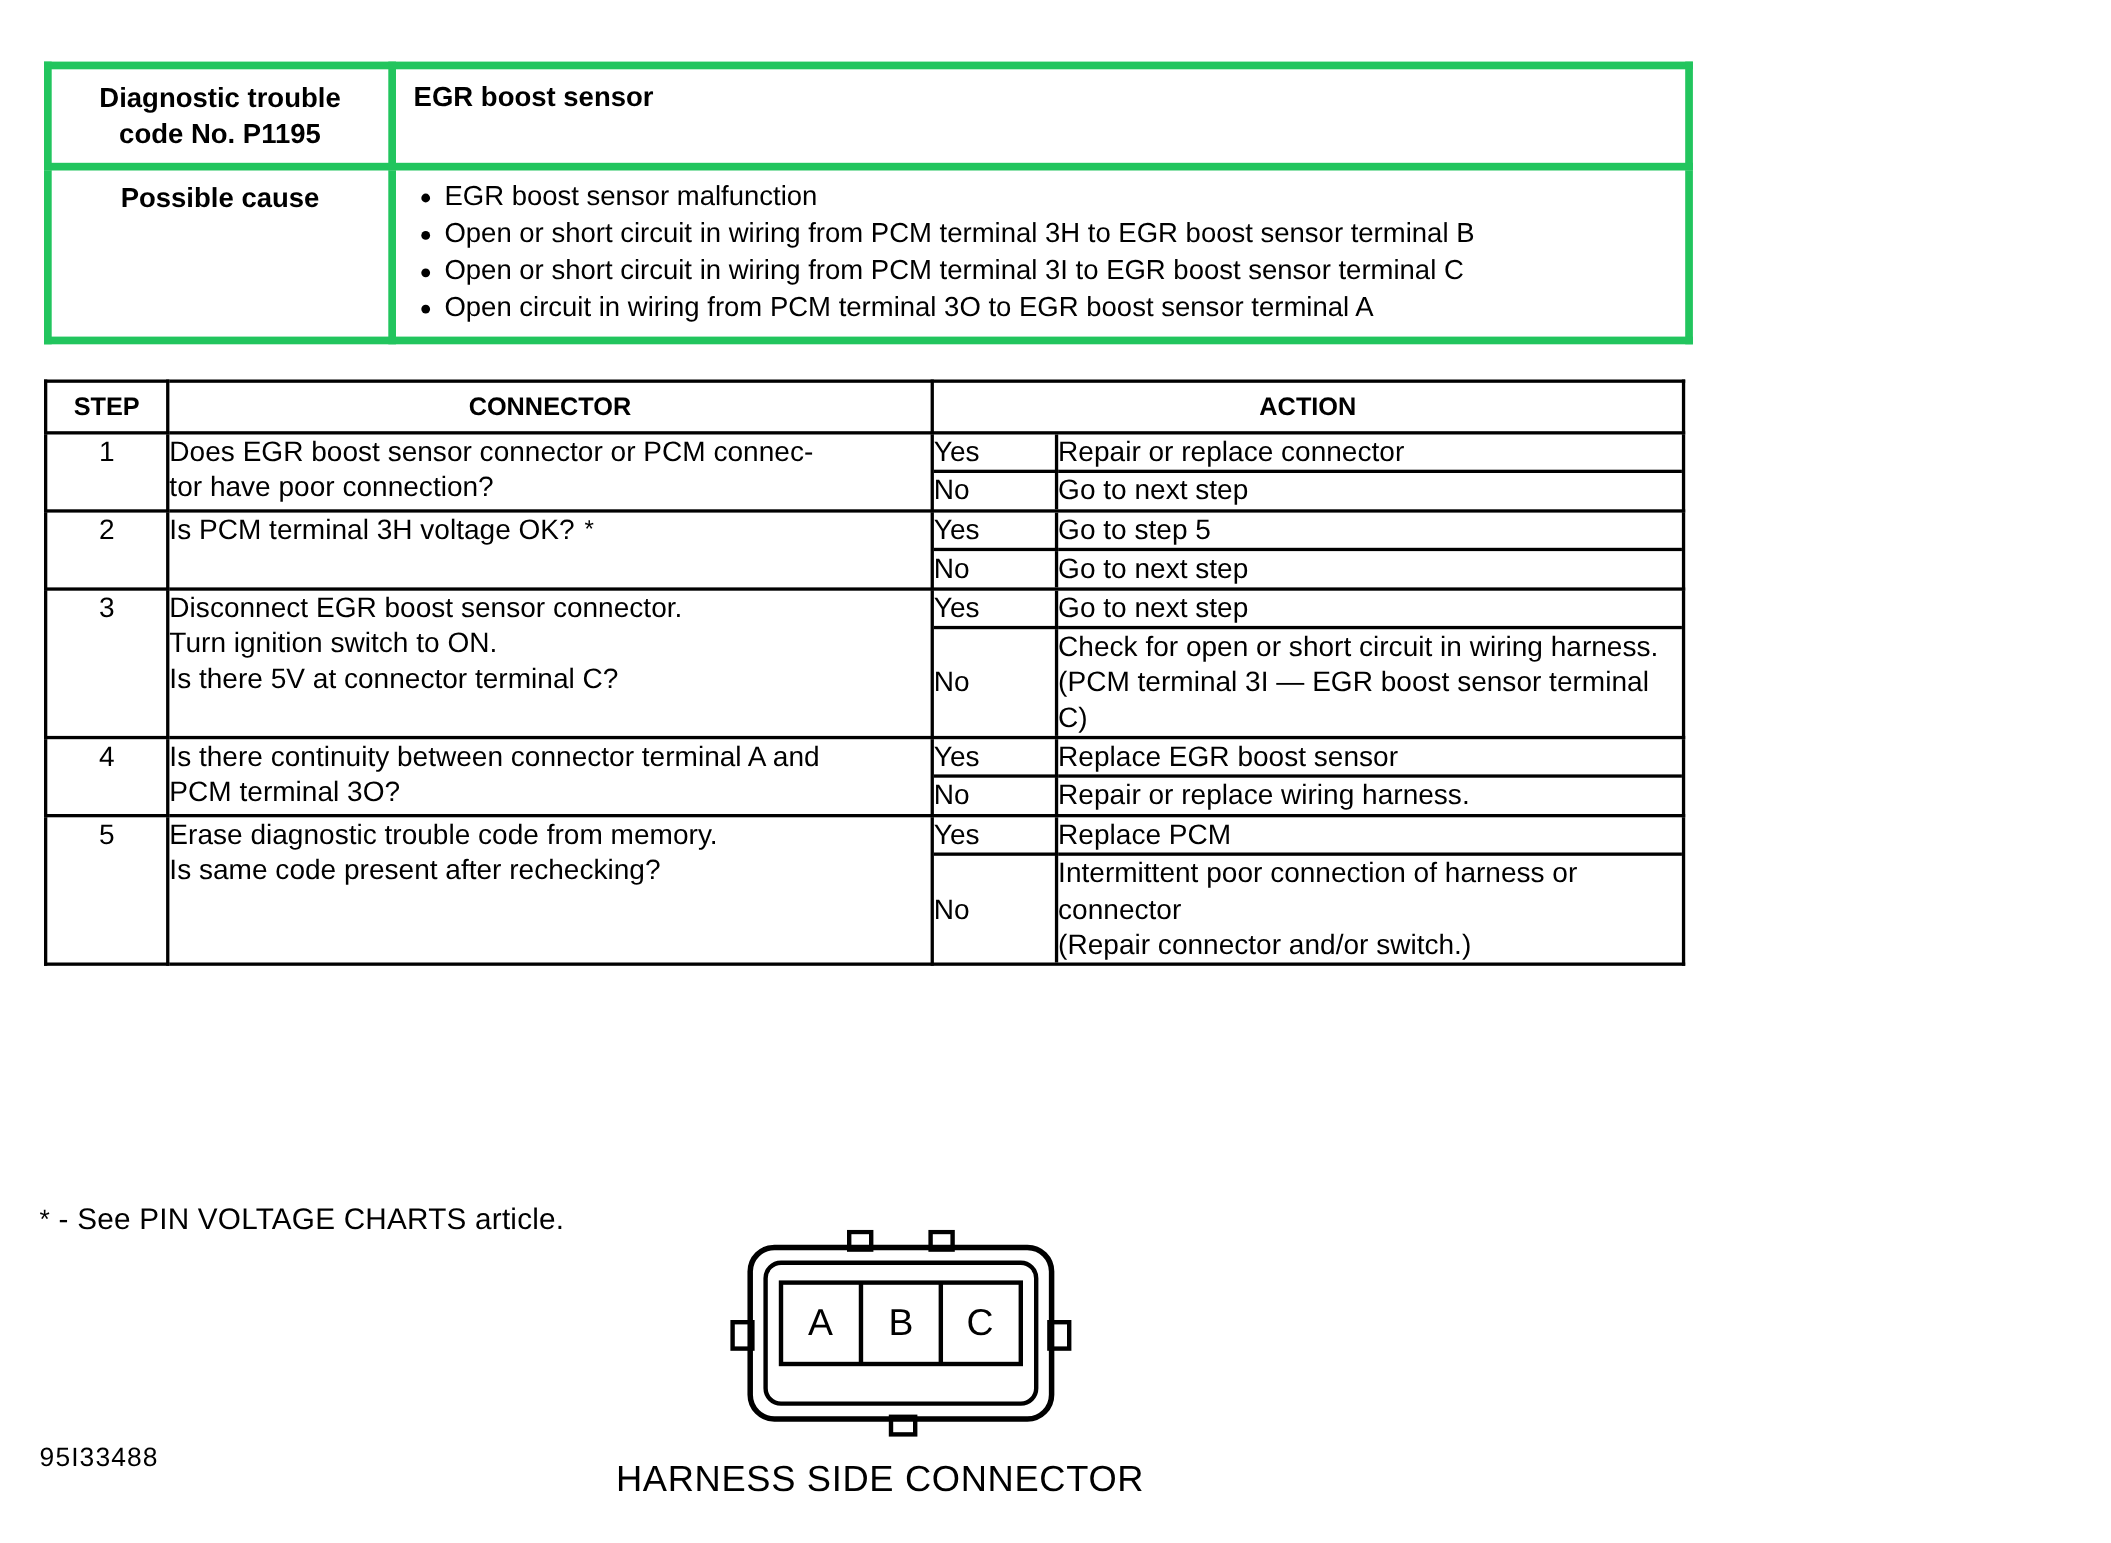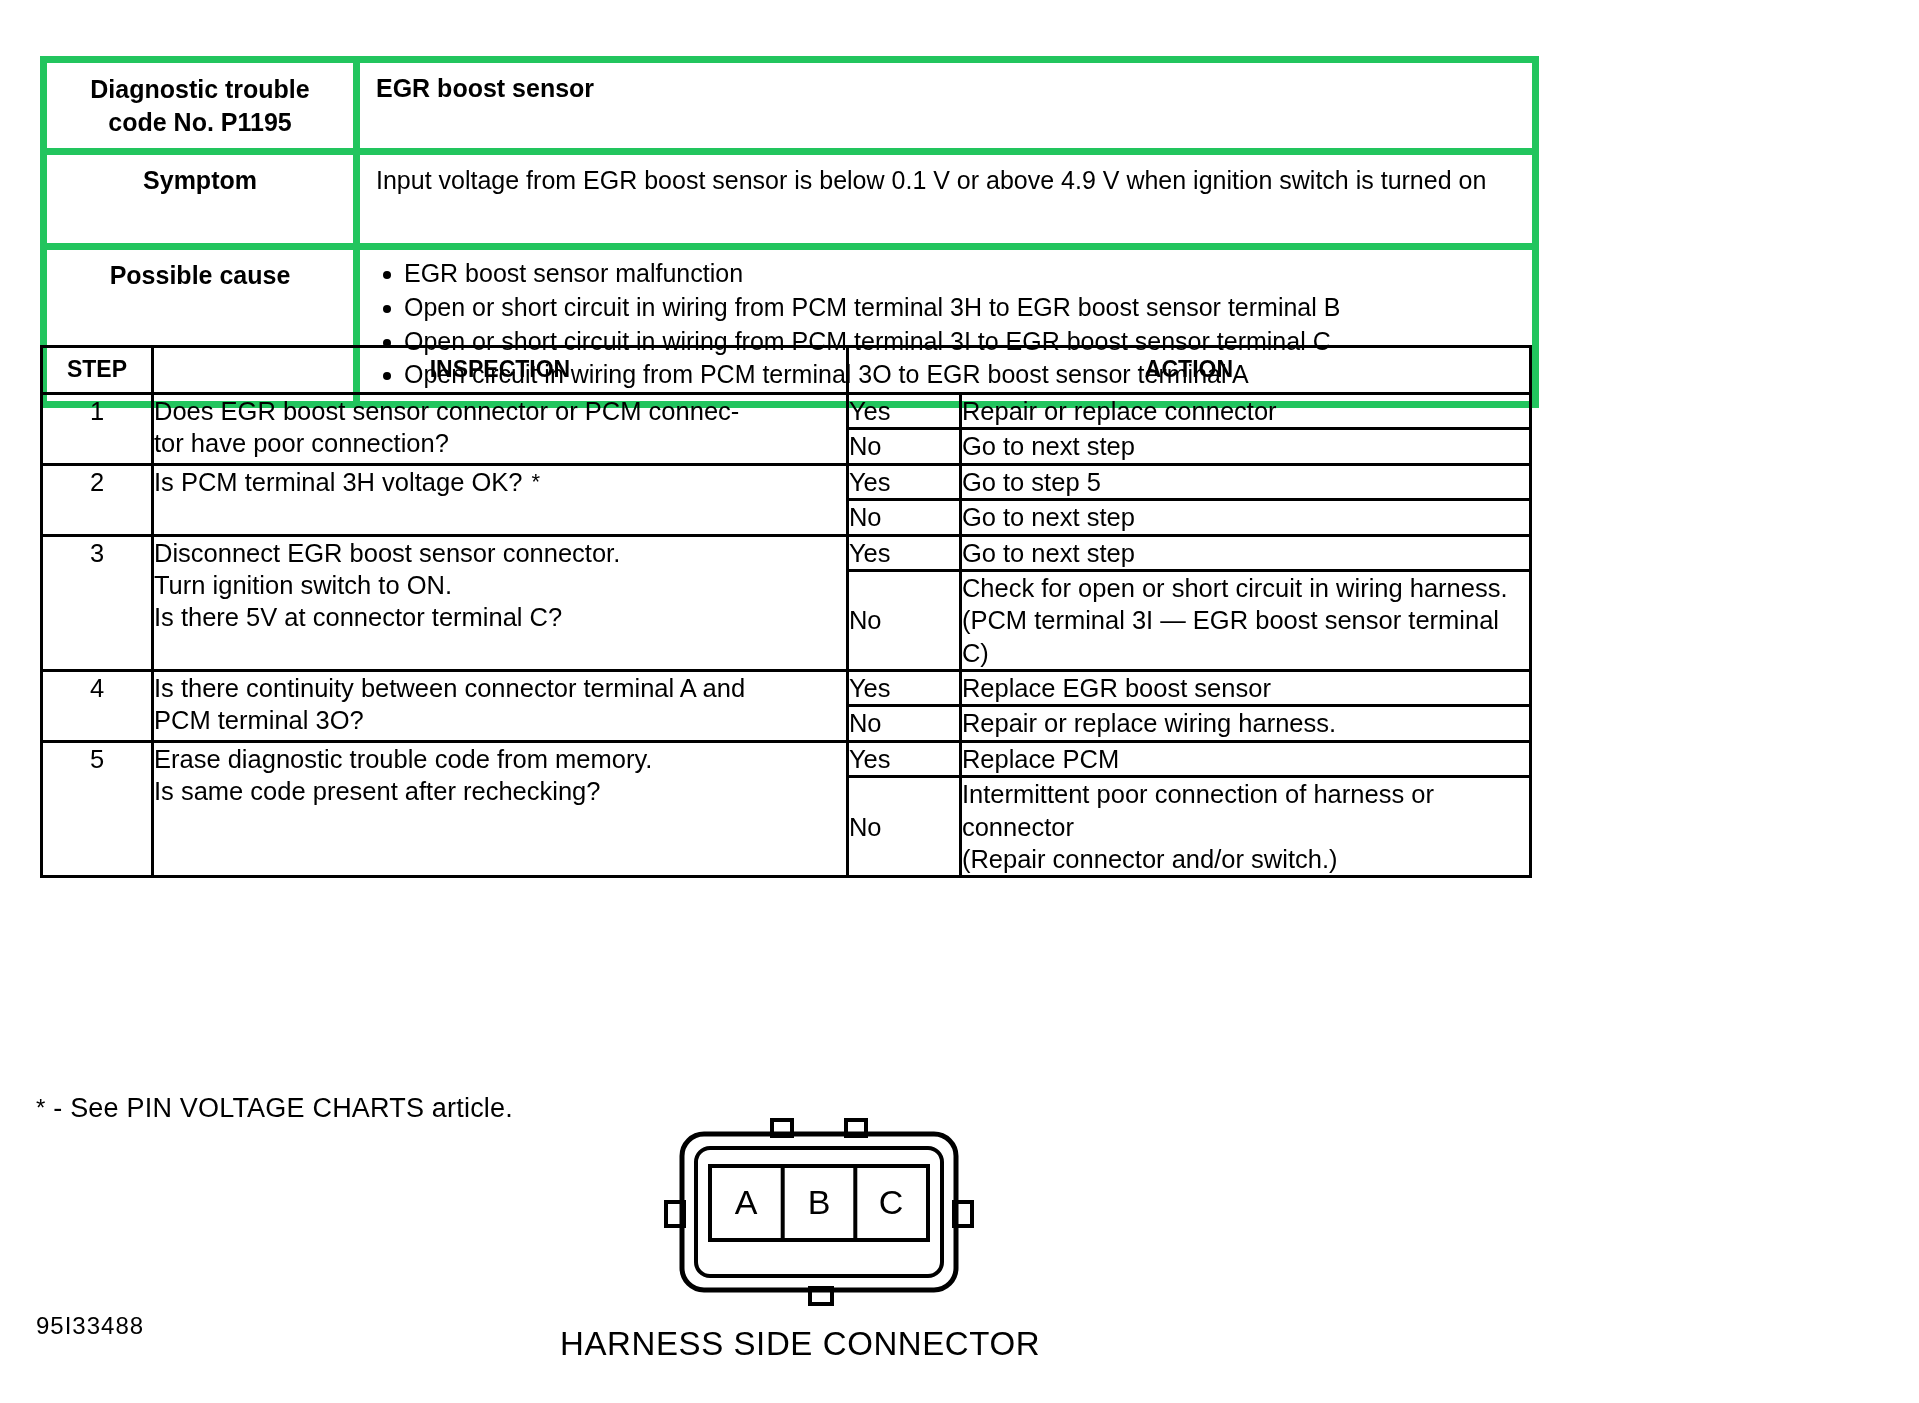--- a/index.html
+++ b/index.html
@@ -208,28 +208,20 @@
     <tbody>
       <tr>
         <td class="label-cell">
           <div class="cell-pad code-label">
             <div>Diagnostic trouble</div>
             <div>code No. P1195</div>
           </div>
         </td>
         <td>
           <div class="cell-pad bold-head">EGR boost sensor</div>
-        </td>
-      </tr>
-      <tr>
-        <td class="label-cell">
-          <div class="cell-pad">Symptom</div>
-        </td>
-        <td>
-          <div class="cell-pad" style="min-height:66px;">Input voltage from EGR boost sensor is below 0.1 V or above 4.9 V when ignition switch is turned on</div>
         </td>
       </tr>
       <tr>
         <td class="label-cell">
           <div class="cell-pad">Possible cause</div>
         </td>
         <td>
           <div class="cell-pad" style="padding-top:8px;padding-bottom:8px;">
             <ul class="cause-list">
               <li>EGR boost sensor malfunction</li>
@@ -245,21 +237,21 @@
 
   <table class="step-table">
     <colgroup>
       <col class="col-step">
       <col class="col-insp">
       <col class="col-action">
     </colgroup>
     <tbody>
       <tr>
         <td class="hdr">STEP</td>
-        <td class="hdr">INSPECTION</td>
+        <td class="hdr">CONNECTOR</td>
         <td class="hdr">ACTION</td>
       </tr>
 
       <tr>
         <td class="step-num">1</td>
         <td class="insp-cell">
           <div>Does EGR boost sensor connector or PCM connec-</div>
           <div>tor have poor connection?</div>
         </td>
         <td style="padding:0;">

